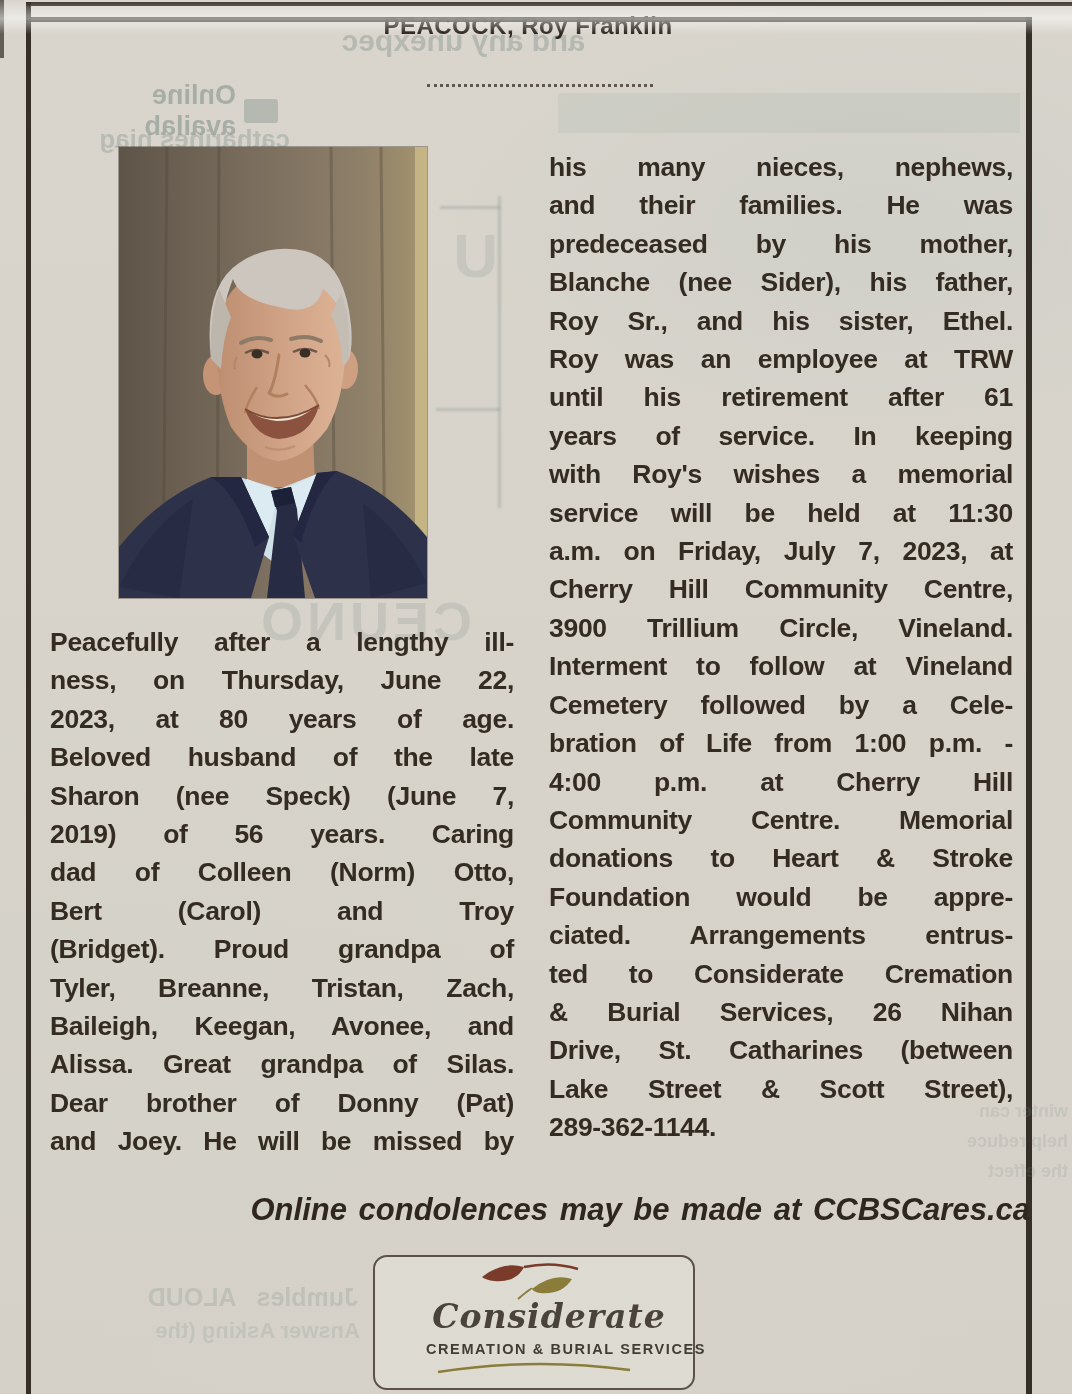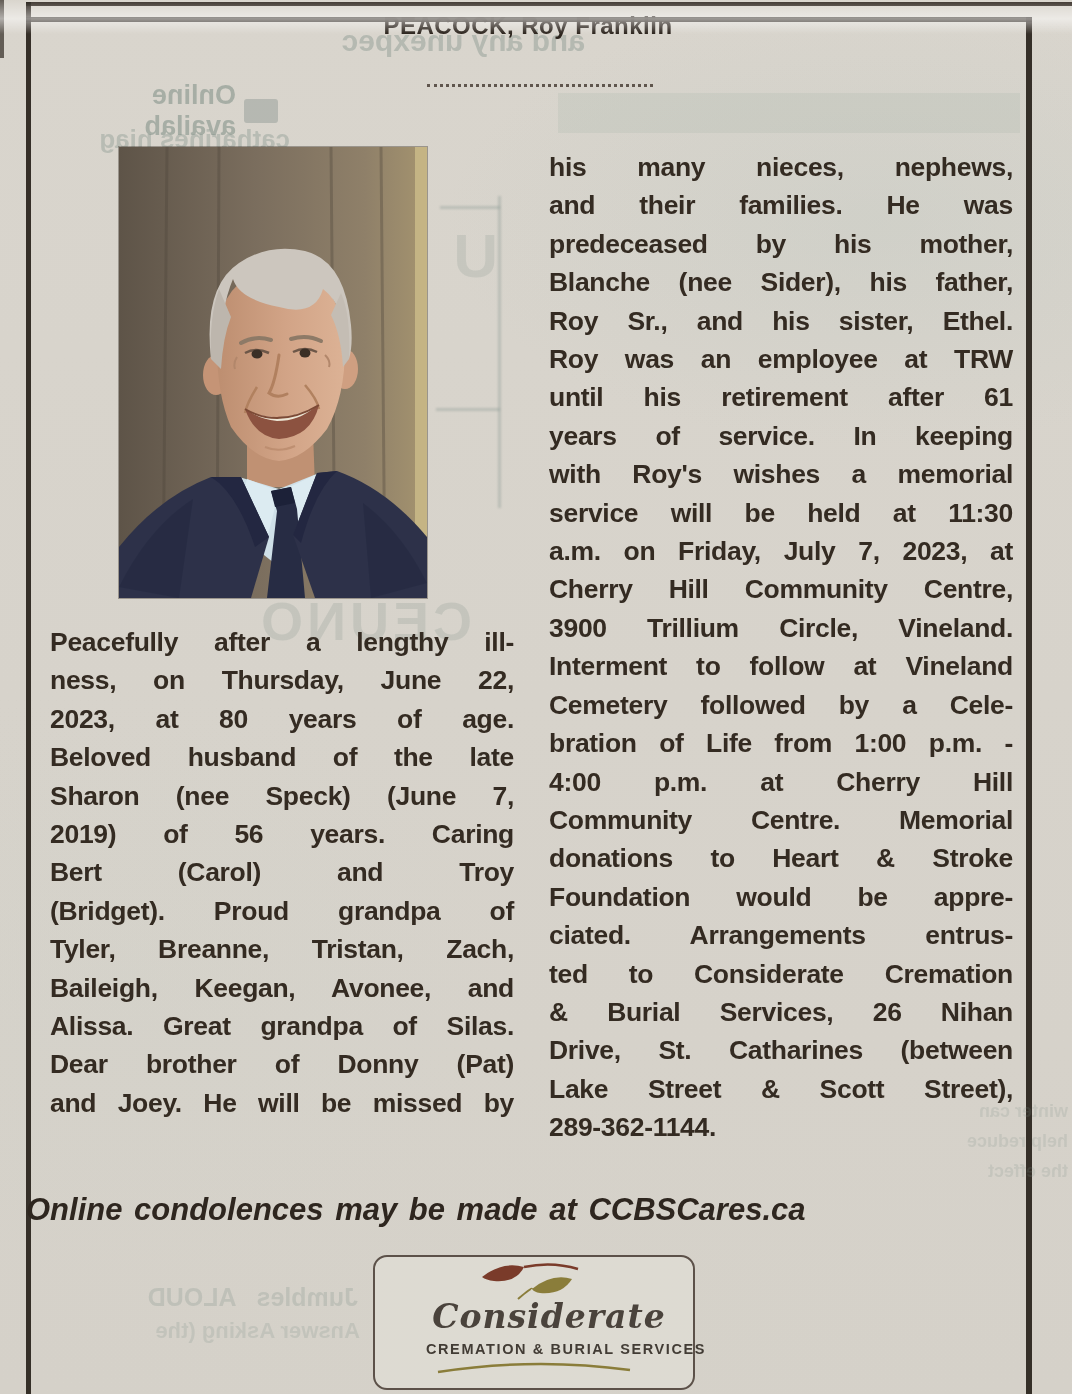--- a/index.html
+++ b/index.html
@@ -32,21 +32,21 @@
     box-shadow:0 0 0 1px rgba(40,32,24,.35);
   }
   .photo-frame svg { display:block; }
   .obit-col { position:absolute; width:464px; font-weight:700; font-size:26.5px;
     line-height:38.4px; letter-spacing:-0.3px; color:#342b22; }
   .col-left  { left:50px;  top:623px; }
   .col-right { left:549px; top:148px; }
   .jline { text-align:justify; text-align-last:justify; white-space:nowrap; }
   .col-right .jline:last-child { text-align-last:left; }
   .condolences {
-    position:absolute; left:26px; top:1192px; width:1004px; text-align:left;
+    position:absolute; left:26px; top:1192px; width:1004px; text-align:right;
     font-style:italic; font-weight:700; font-size:31px; word-spacing:3px; color:#2e261f;
   }
   .logo-box {
     position:absolute; left:373px; top:1255px; width:318px; height:131px;
     border:2px solid #5c5149; border-radius:14px;
     background:rgba(228,225,217,.55); text-align:center;
   }
   .logo-leaves { position:absolute; left:99px; top:2px; }
   .logo-name {
     position:absolute; left:15px; top:40px; width:100%;
@@ -173,20 +173,21 @@
 
   <div class="fold"></div>
 
   <div class="obit-col col-left">
       <div class="jline">Peacefully after a lengthy ill-</div>
       <div class="jline">ness, on Thursday, June 22,</div>
       <div class="jline">2023, at 80 years of age.</div>
       <div class="jline">Beloved husband of the late</div>
       <div class="jline">Sharon (nee Speck) (June 7,</div>
       <div class="jline">2019) of 56 years. Caring</div>
+      <div class="jline">dad of Colleen (Norm) Otto,</div>
       <div class="jline">Bert (Carol) and Troy</div>
       <div class="jline">(Bridget). Proud grandpa of</div>
       <div class="jline">Tyler, Breanne, Tristan, Zach,</div>
       <div class="jline">Baileigh, Keegan, Avonee, and</div>
       <div class="jline">Alissa. Great grandpa of Silas.</div>
       <div class="jline">Dear brother of Donny (Pat)</div>
       <div class="jline">and Joey. He will be missed by</div>
     </div>
   <div class="obit-col col-right">
       <div class="jline">his many nieces, nephews,</div>

